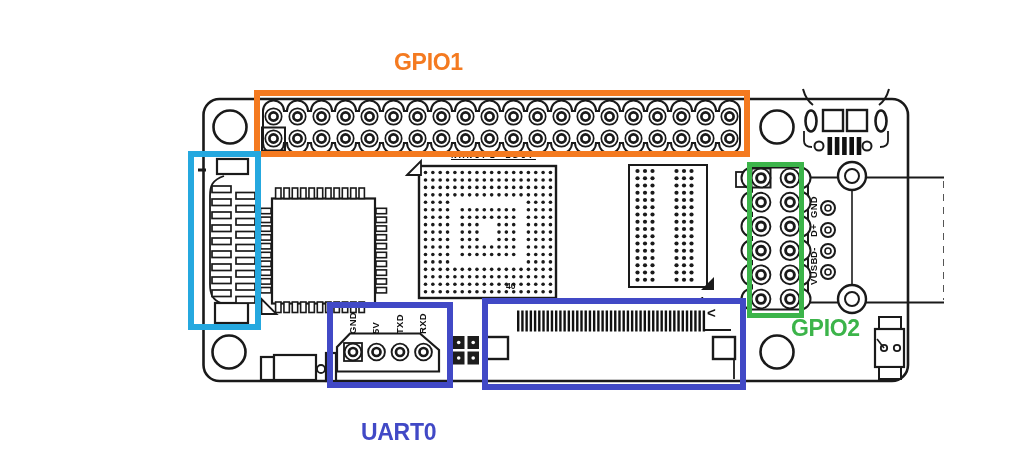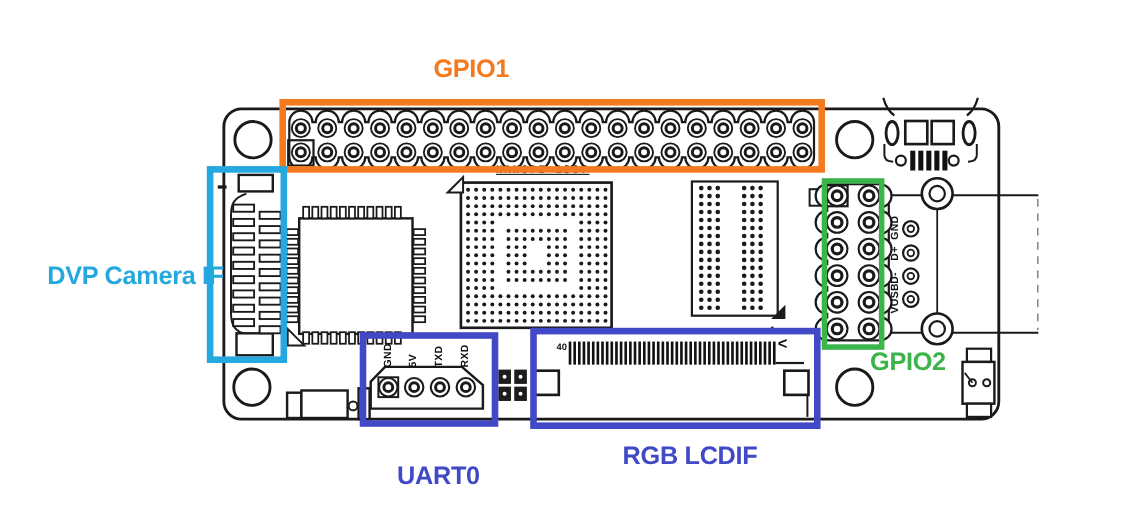--- a/index.html
+++ b/index.html
@@ -19,21 +19,21 @@
   .lbl-uart{left:361px;top:421px;color:var(--blue);}
   .lbl-lcdif{left:566px;top:403px;color:var(--blue);}
   .lbl-gpio2{left:791px;top:317px;color:var(--green);}
   .rot{position:absolute;z-index:2;transform-origin:0 0;transform:rotate(-90deg);
        white-space:nowrap;font:700 9.5px "Liberation Sans",sans-serif;
        letter-spacing:0.3px;color:#111;line-height:1.1;}
   .soc-mark{position:absolute;left:451px;top:149px;z-index:2;
             font:700 9.5px "DejaVu Sans Mono",monospace;letter-spacing:2px;color:#111;
             white-space:nowrap;text-decoration:underline;}
   .tinymark{position:absolute;z-index:2;color:#111;font-weight:700;line-height:1;}
-  .m40{left:506px;top:311px;font-size:8.5px;}
+  .m40{left:506px;top:282px;font-size:8.5px;}
   .m1{left:700px;top:296px;font-size:8.5px;}
   .marrow{left:707px;top:305px;font-size:15px;}
 </style>
 </head>
 <body>
 
 <div class="canvas">
 
   <svg id="art" width="1035" height="472" viewBox="0 0 1035 472">
       <g>
@@ -723,23 +723,21 @@
       </g>
     </svg>
 
   <div class="hbox orange"></div>
   <div class="hbox cyan"></div>
   <div class="hbox uart"></div>
   <div class="hbox lcdif"></div>
   <div class="hbox green"></div>
 
   <div class="biglbl lbl-gpio1">GPIO1</div>
-  <div class="biglbl lbl-dvp">DVP Camera IF</div>
   <div class="biglbl lbl-uart">UART0</div>
-  <div class="biglbl lbl-lcdif">RGB LCDIF</div>
   <div class="biglbl lbl-gpio2">GPIO2</div>
 
   <div class="rot" style="left:347.5px;top:334px;">GND</div>
   <div class="rot" style="left:371px;top:334px;">5V</div>
   <div class="rot" style="left:394.5px;top:334px;">TXD</div>
   <div class="rot" style="left:418px;top:334px;">RXD</div>
 
   <div class="rot" style="left:809px;top:218px;">GND</div>
   <div class="rot" style="left:809px;top:237px;">D+</div>
   <div class="rot" style="left:809px;top:258px;">D-</div>

